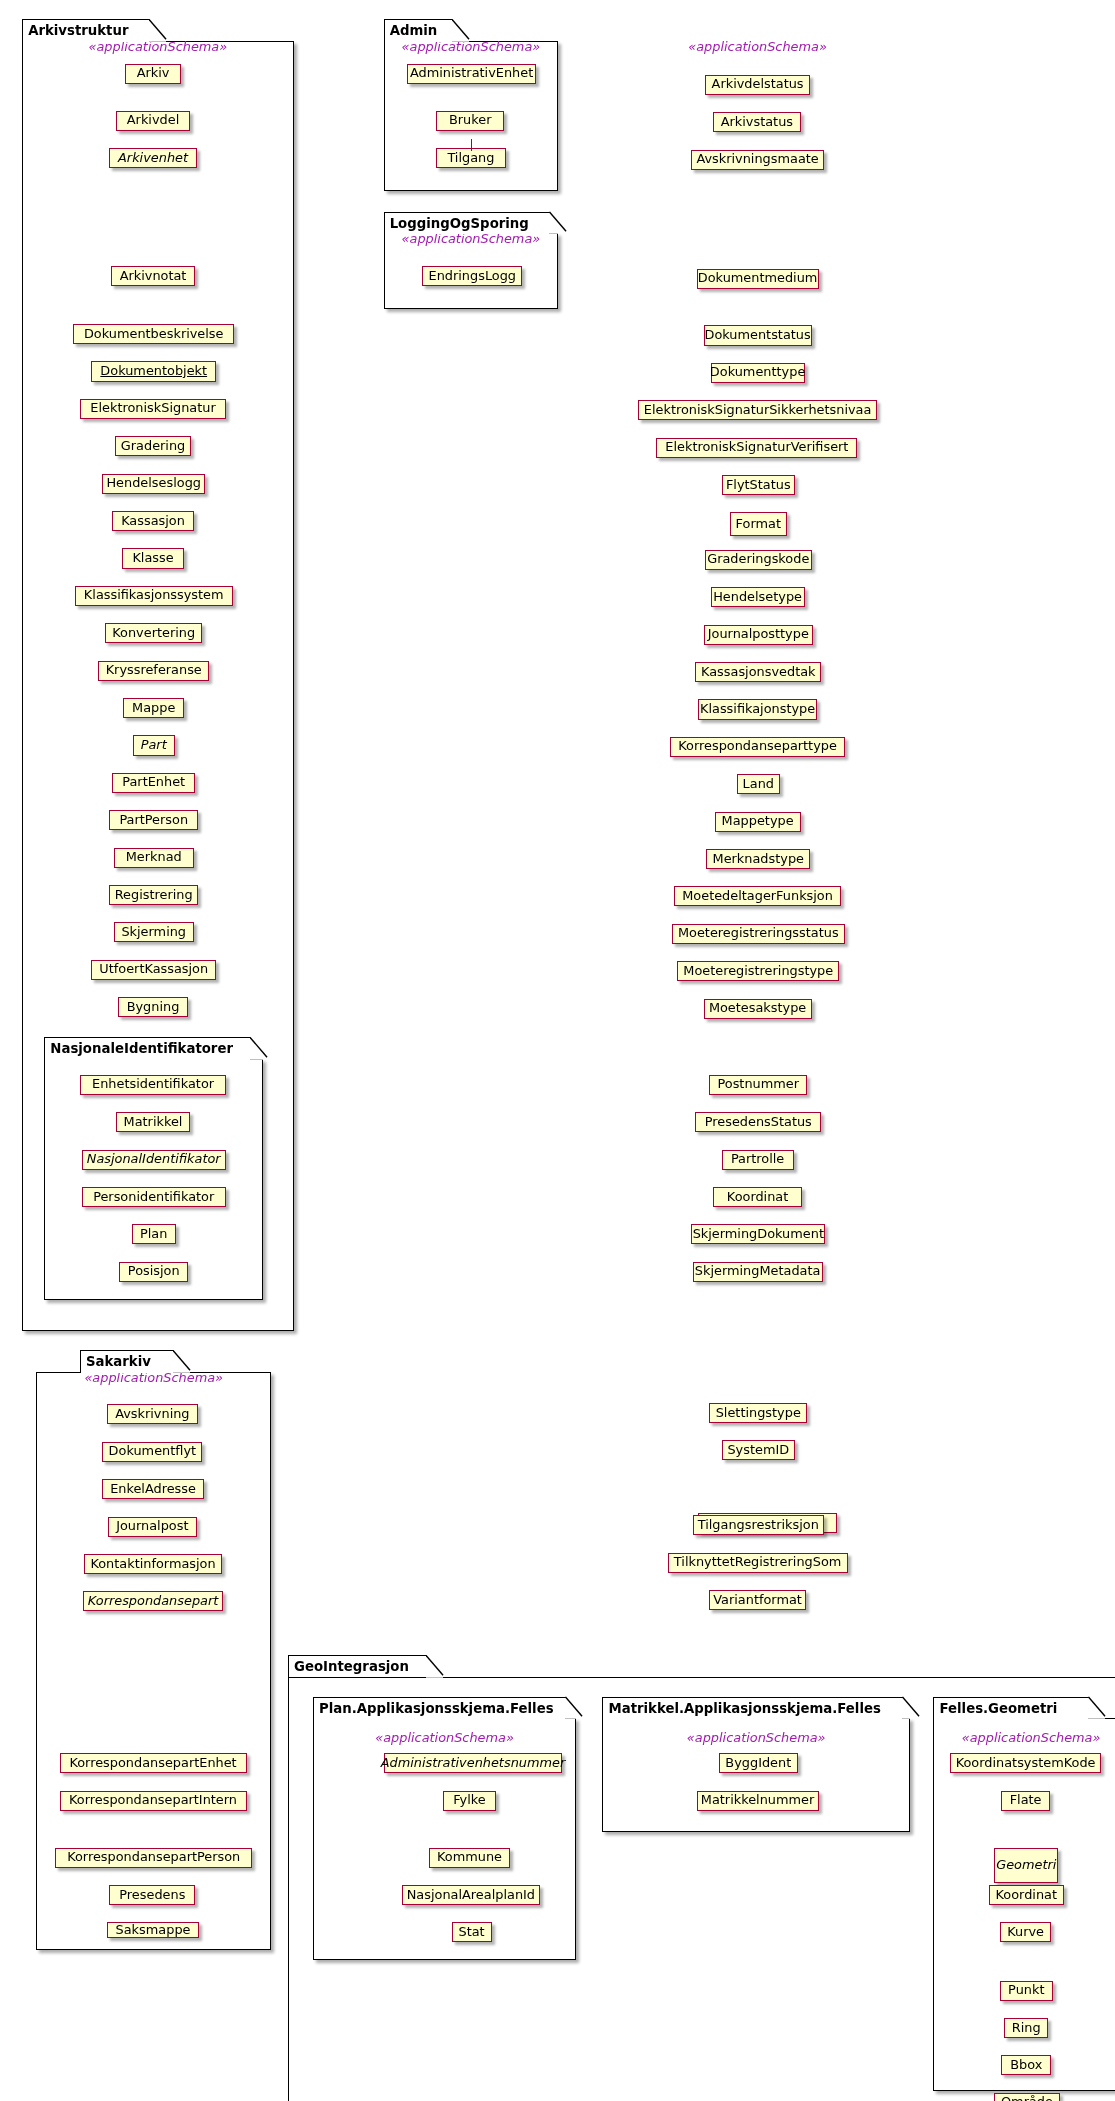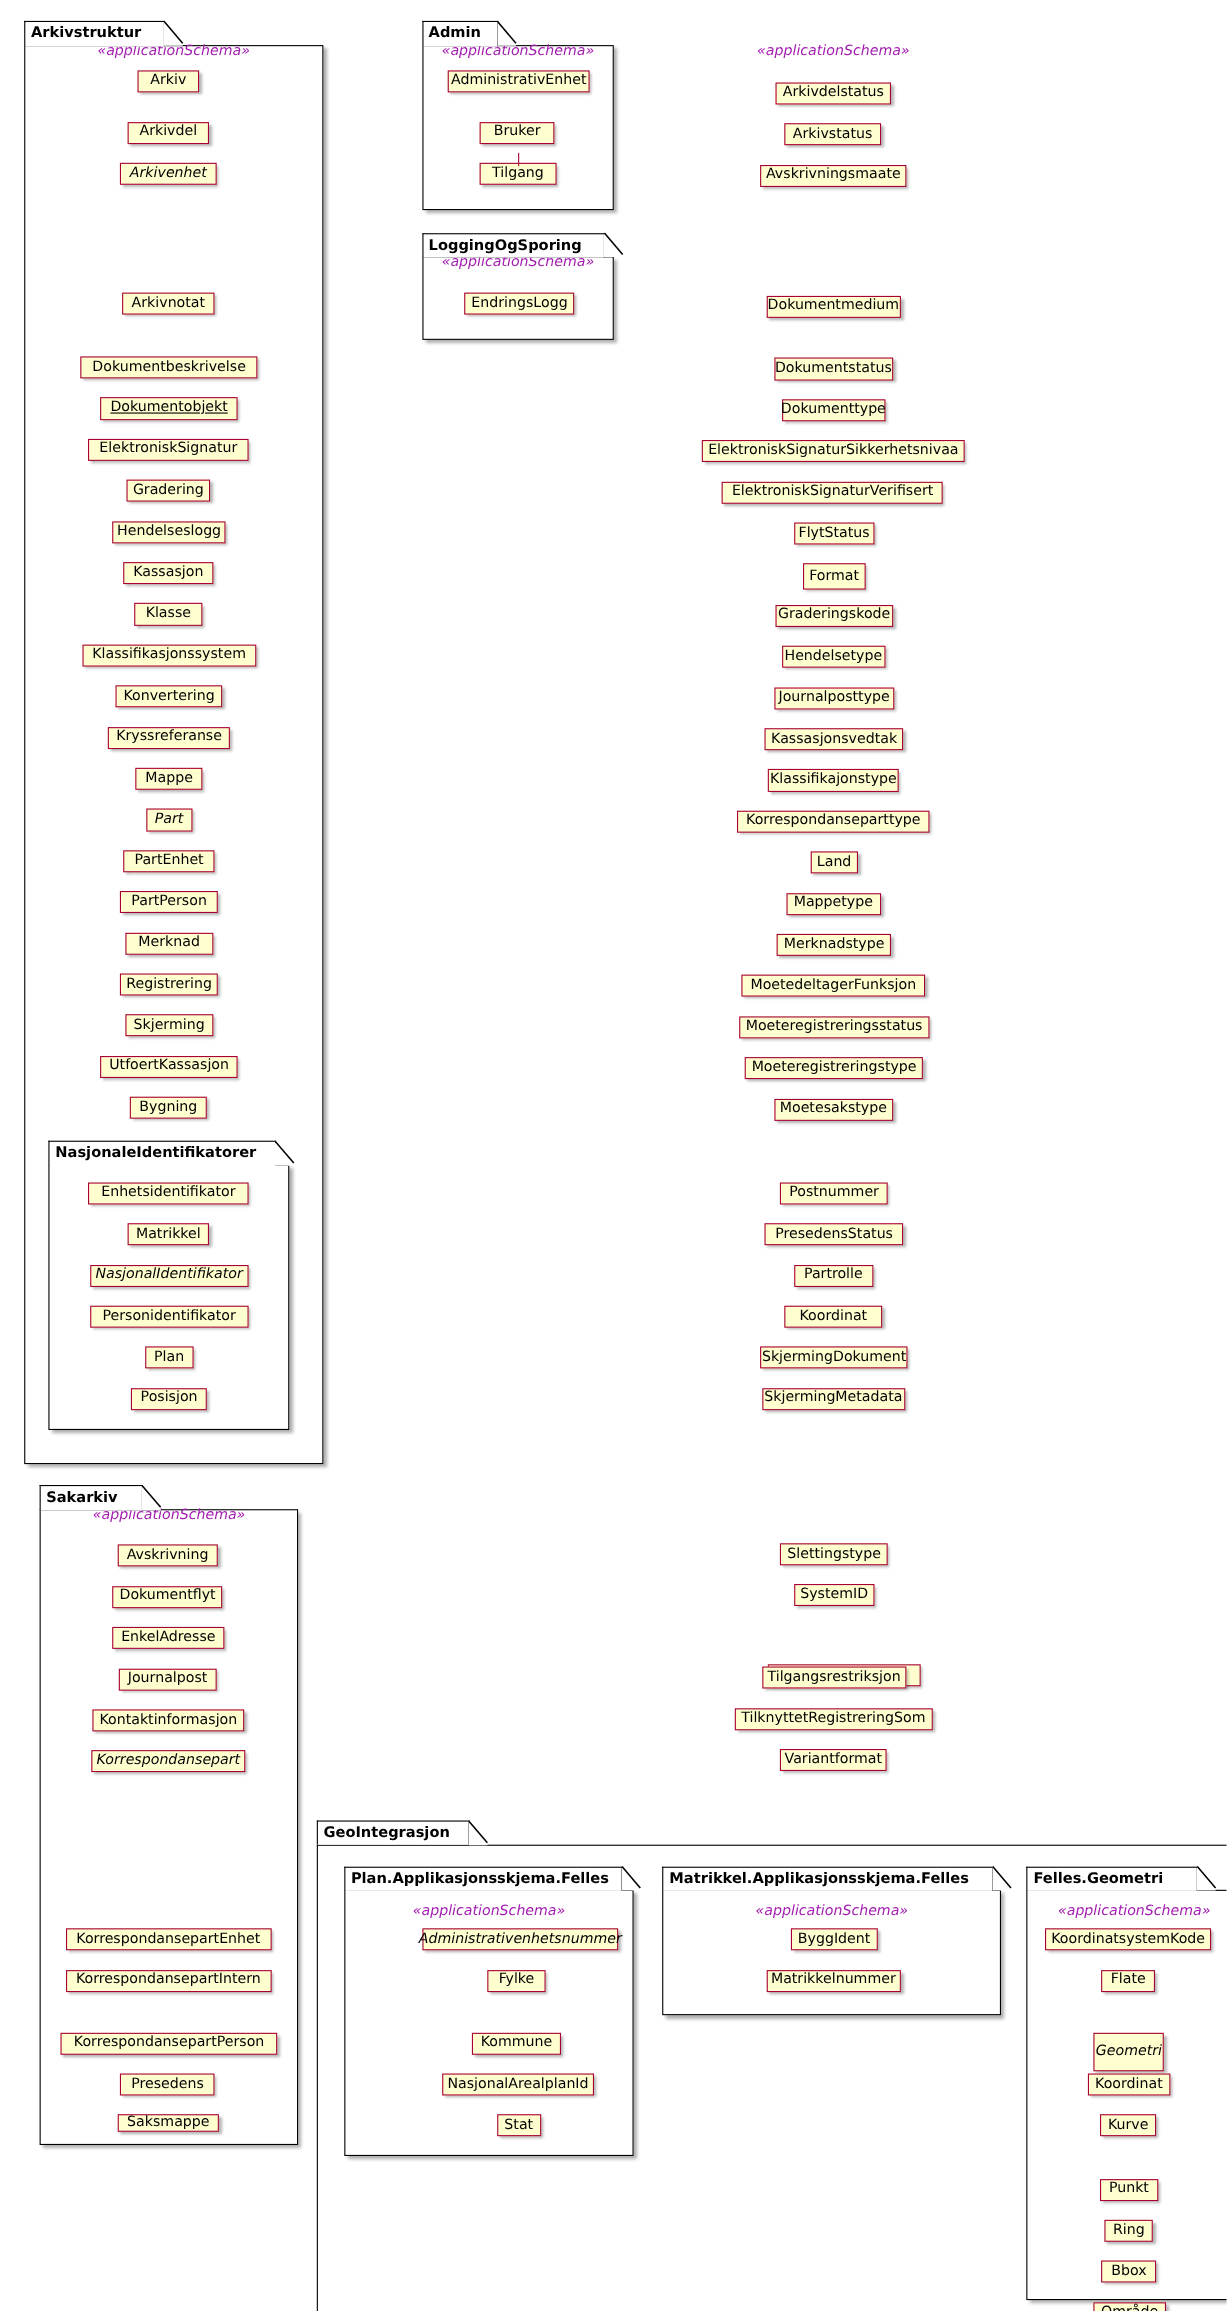--- a/index.html
+++ b/index.html
@@ -155,21 +155,21 @@
       </div>
     </div>
     <div class="cls" style="left: 80.33px; top: 1074.76px; width: 145.425px; height: 20.0825px; font-size: 12.8805px;">Enhetsidentifikator</div>
     <div class="cls" style="left: 116.34px; top: 1112.15px; width: 73.405px; height: 20.0825px; font-size: 12.8805px;">Matrikkel</div>
     <div class="cls abstract" style="left: 81.715px; top: 1149.55px; width: 144.04px; height: 20.0825px; font-size: 12.8805px;">NasjonalIdentifikator</div>
     <div class="cls" style="left: 81.715px; top: 1186.94px; width: 144.04px; height: 20.0825px; font-size: 12.8805px;">Personidentifikator</div>
     <div class="cls" style="left: 131.575px; top: 1224.34px; width: 44.32px; height: 20.0825px; font-size: 12.8805px;">Plan</div>
     <div class="cls" style="left: 119.11px; top: 1261.73px; width: 69.25px; height: 20.0825px; font-size: 12.8805px;">Posisjon</div>
     <div class="pkg" style="left: 36.01px; top: 1350.38px; width: 235.45px; height: 599.705px;">
       <div class="pkg-body" style="top: 21.4675px; width: 235.45px; height: 578.237px;"></div>
-      <div class="pkg-tab" style="width: 94.18px; height: 22.16px;">
+      <div class="pkg-tab" style="width: 94.18px; height: 22.16px; margin-left: 44px;">
         <span class="pkg-tab-label" style="font-size: 13.296px;">Sakarkiv</span>
         <span class="tab-corner" style="right: -18.005px; width: 18.005px; height: 23.545px;">
           <svg width="18.005" height="23.545" viewBox="0 0 19 24" style="display: block;">
             <path d="M0,0 L18,21 L18,23.5 L0,23.5 Z" fill="#FFFFFF" stroke="none"></path>
             <path d="M0.5,0.5 L18,21" fill="none" stroke="#000000" stroke-width="1.5"></path>
           </svg>
         </span>
       </div>
     </div>
     <div class="pkg-stereo" style="left: 36.01px; top: 1369.77px; width: 235.45px; font-size: 12.8805px;">«applicationSchema»</div>

